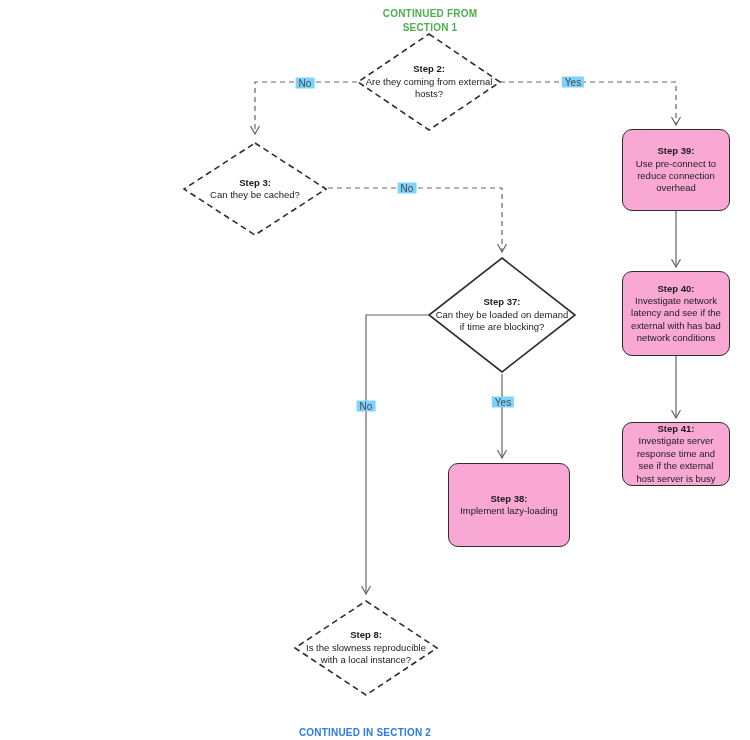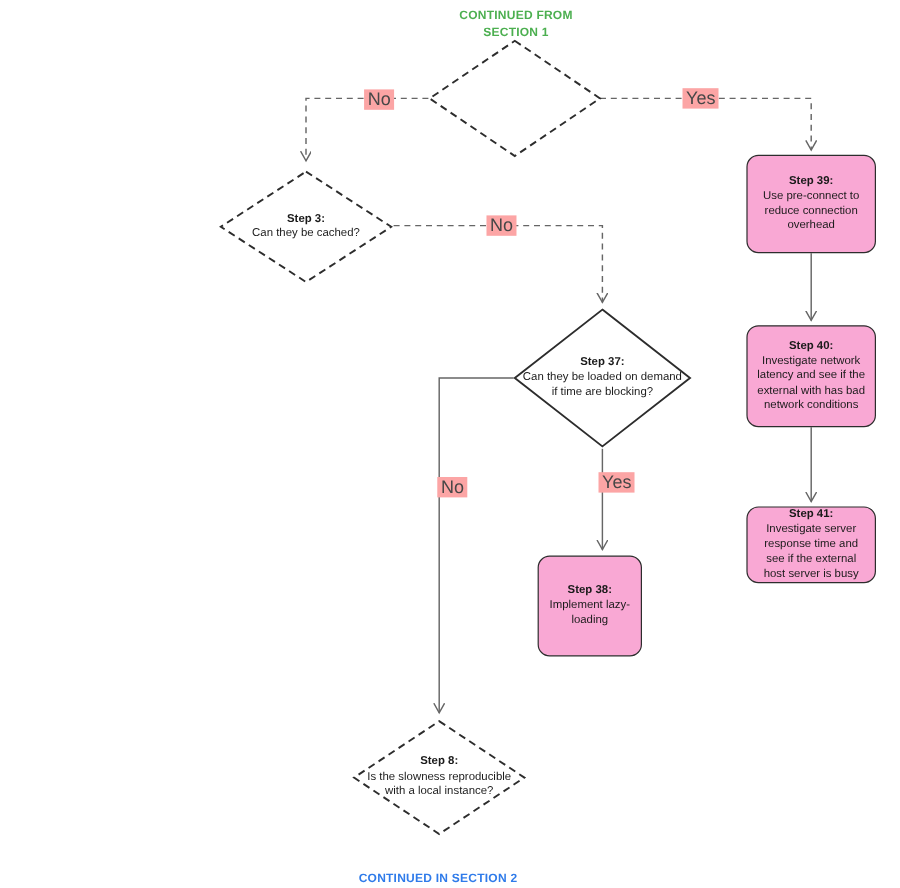--- a/index.html
+++ b/index.html
@@ -51,27 +51,26 @@
     border: 1.6px solid #2d2d2d;
     border-radius: 10px;
     background: #f9a8d4;
     box-sizing: border-box;
   }
   .box .node-text { width: 88%; }
 
   .edge-label {
     position: absolute;
     transform: translate(-50%, -50%);
-    background: #fca5a5;
+    background: #7dd3fc;
     color: #474747;
-    font-size: 15px;
+    font-size: 10px;
     padding: 0 3px;
     z-index: 3;
     white-space: nowrap;
-    margin-left: 11px;
   }
 </style>
 </head>
 <body>
 
 <div class="canvas">
 
   <svg class="edges" width="750" height="740" viewBox="0 0 750 740">
     <defs>
       <marker id="arrowOpen" markerWidth="12" markerHeight="12" refX="8" refY="4.5" orient="auto" markerUnits="userSpaceOnUse">
@@ -94,20 +93,24 @@
     <path d="M 676 356 L 676 418" fill="none" stroke="#666666" stroke-width="1.2" marker-end="url(#arrowOpen)"></path>
   </svg>
 
   <div class="section-label section-from">CONTINUED FROM SECTION 1</div>
   <div class="section-label section-in">CONTINUED IN SECTION 2</div>
 
   <div class="node" style="left:356px; top:32px; width:146px; height:100px;">
     <svg class="shape" width="146" height="100" viewBox="0 0 146 100">
       <polygon points="73,2 144,50 73,98 2,50" fill="#ffffff" stroke="#2d2d2d" stroke-width="1.6" stroke-dasharray="6,4"></polygon>
     </svg>
+    <div class="node-text">
+      <span class="node-title">Step 2:</span>
+      <span class="node-body">Are they coming from external hosts?</span>
+    </div>
   </div>
 
   <div class="node" style="left:182px; top:141px; width:146px; height:96px;">
     <svg class="shape" width="146" height="96" viewBox="0 0 146 96">
       <polygon points="73,2 144,48 73,94 2,48" fill="#ffffff" stroke="#2d2d2d" stroke-width="1.6" stroke-dasharray="6,4"></polygon>
     </svg>
     <div class="node-text">
       <span class="node-title">Step 3:</span>
       <span class="node-body">Can they be cached?</span>
     </div>
@@ -116,21 +119,21 @@
   <div class="node" style="left:427px; top:256px; width:150px; height:118px;align-items:center;">
     <svg class="shape" width="150" height="118" viewBox="0 0 150 118">
       <polygon points="75,2 148,59 75,116 2,59" fill="#ffffff" stroke="#2d2d2d" stroke-width="1.6"></polygon>
     </svg>
     <div class="node-text">
       <span class="node-title">Step 37:</span>
       <span class="node-body">Can they be loaded on demand if time are blocking?</span>
     </div>
   </div>
 
-  <div class="node box" style="left:448px; top:463px; width:87px; height:84px;">
+  <div class="node box" style="left:448px; top:463px; width:122px; height:84px;">
     <div class="node-text">
       <span class="node-title">Step 38:</span>
       <span class="node-body">Implement lazy-loading</span>
     </div>
   </div>
 
   <div class="node box" style="left:622px; top:129px; width:108px; height:82px;">
     <div class="node-text">
       <span class="node-title">Step 39:</span>
       <span class="node-body">Use pre-connect to reduce connection overhead</span>

